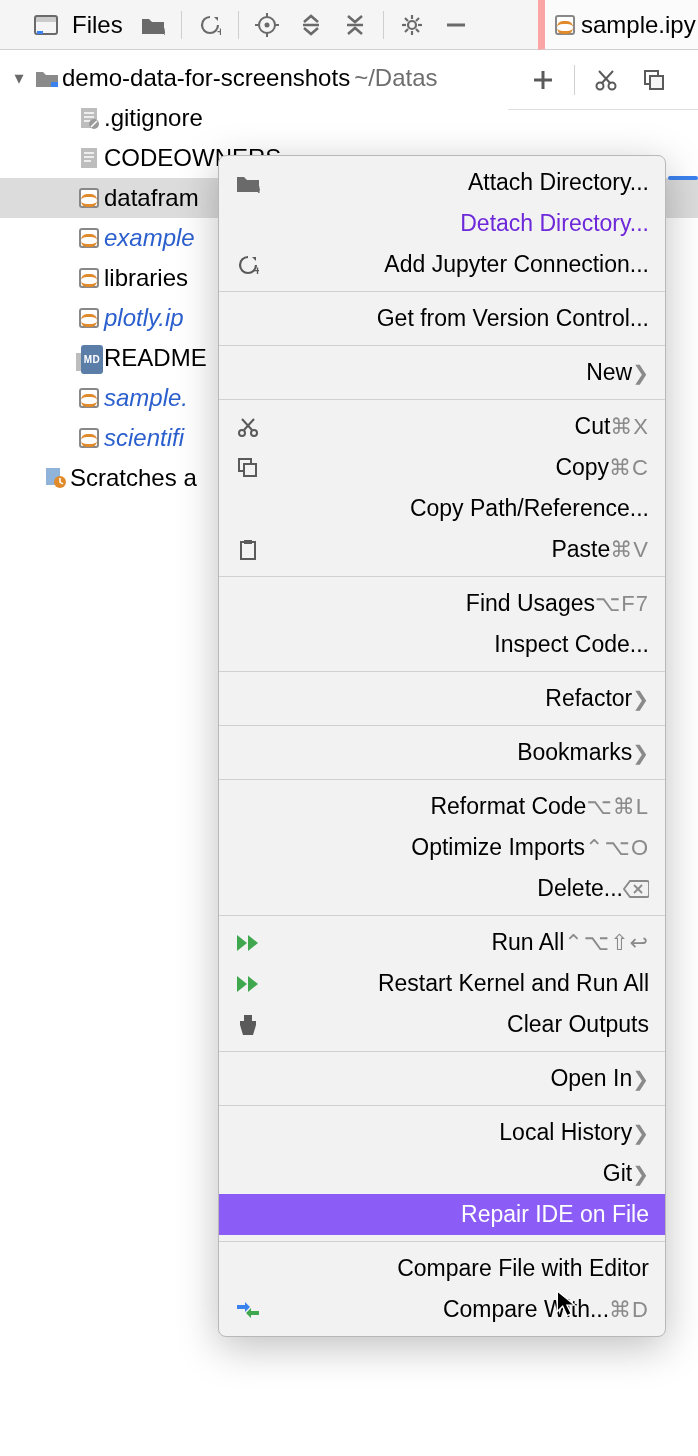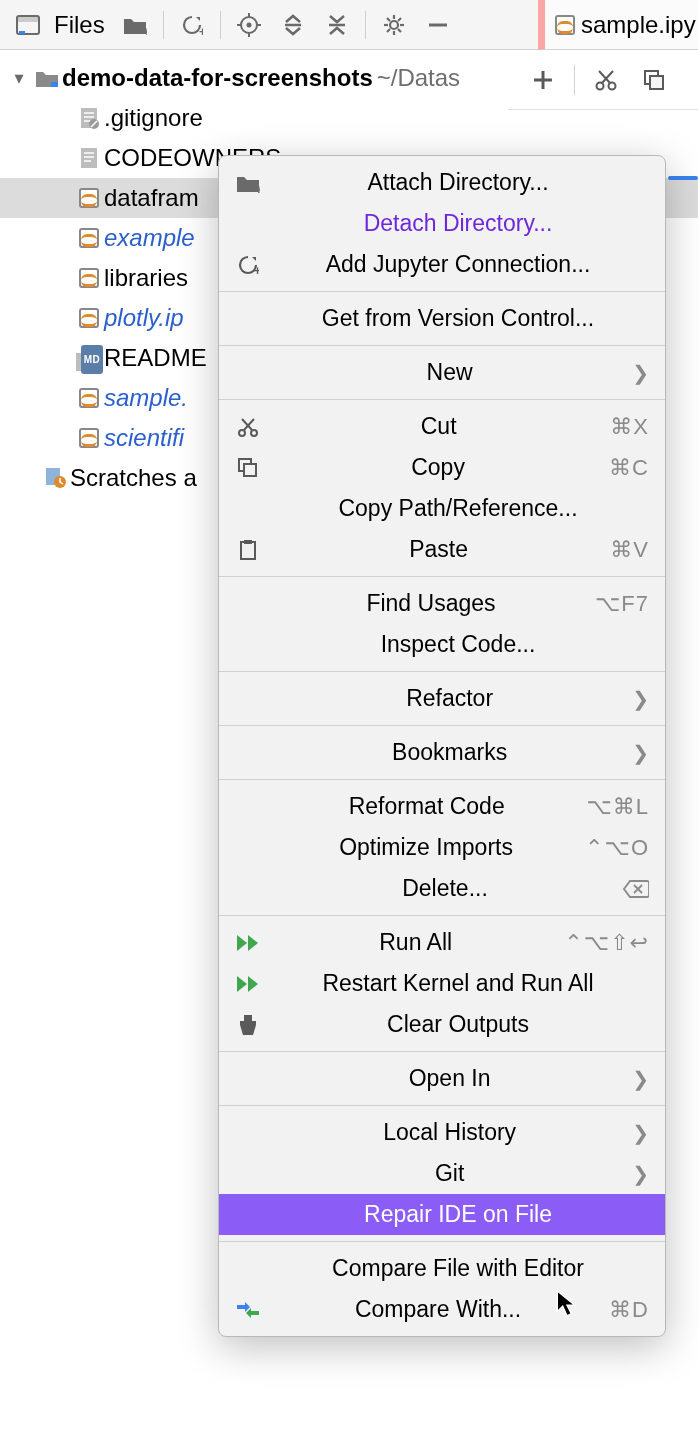--- a/index.html
+++ b/index.html
@@ -11,21 +11,21 @@
     width: 698px;
     height: 1456px;
     overflow: hidden;
     position: relative;
   }
   .toolbar {
     height: 50px;
     border-bottom: 1px solid #d0d0d0;
     display: flex;
     align-items: center;
-    padding: 0 6px;
+    padding: 0 24px;
     background: #f5f5f5;
   }
   .toolbar .tb-btn {
     width: 40px; height: 40px;
     display: flex; align-items: center; justify-content: center;
     color: #5a5a5a;
     margin: 0 2px;
   }
   .toolbar .divider {
     width: 1px; height: 28px; background: #cfcfcf; margin: 0 6px;
@@ -106,21 +106,21 @@
   .menu-item.highlight {
     background: #8b5cf6;
     color: #fff;
   }
   .menu-item.disabled { color: #6d28d9; }
   .menu-item .mi-icon {
     width: 38px; display:flex; align-items:center; justify-content:center;
     color: #5a5a5a;
   }
   .menu-item.highlight .mi-icon { color:#fff; }
-  .menu-item .mi-label { flex: 1; text-align:center; }
+  .menu-item .mi-label { flex: 1; text-align:right; }
   .menu-item .mi-shortcut { color: #8a8a8a; font-size: 22px; letter-spacing: 1px;}
   .menu-item .mi-sub { color:#8a8a8a; font-size:20px;}
   .menu-sep { height:1px; background:#d0d0d0; margin: 6px 0; }
 
   .jp-icon{width:20px;height:20px;position:relative}
   .jp-icon::before{content:"";position:absolute;inset:0;border:2px solid #888;border-radius:3px;background:#fff}
   .jp-icon::after{content:"";position:absolute;left:2px;right:2px;top:6px;height:7px;border-top:3px solid #e08a2c;border-bottom:3px solid #e08a2c;border-radius:6px}
 
   .md-badge{font-size:10px;font-weight:700;background:#5a7ea8;color:#fff;border-radius:3px;padding:9px 3px;letter-spacing:0.5px}
 
@@ -241,21 +241,21 @@
 
 <div class="tree">
   <div class="tree-row indent-0">
     <span class="chev">▾</span>
     <span class="icon">
         <svg width="24" height="20" viewBox="0 0 24 20">
           <path d="M1 4 h7 l3 3 h12 v12 h-22 z" fill="#8a8a8a"></path>
           <rect x="16" y="14" width="7" height="5" fill="#3b82ef"></rect>
         </svg>
       </span>
-    <span class="name" style="font-weight:700">demo-data-for-screenshots</span>
+    <span class="name" style="font-weight:400">demo-data-for-screenshots</span>
     <span class="path">~/Datas</span>
   </div>
 
   <div class="tree-row indent-1">
     <span class="icon">
         <svg width="20" height="22" viewBox="0 0 20 22">
           <rect x="2" y="1" width="16" height="20" fill="#bdbdbd"></rect>
           <line x1="5" y1="6" x2="15" y2="6" stroke="#fff" stroke-width="1.5"></line>
           <line x1="5" y1="10" x2="15" y2="10" stroke="#fff" stroke-width="1.5"></line>
           <line x1="5" y1="14" x2="12" y2="14" stroke="#fff" stroke-width="1.5"></line>

